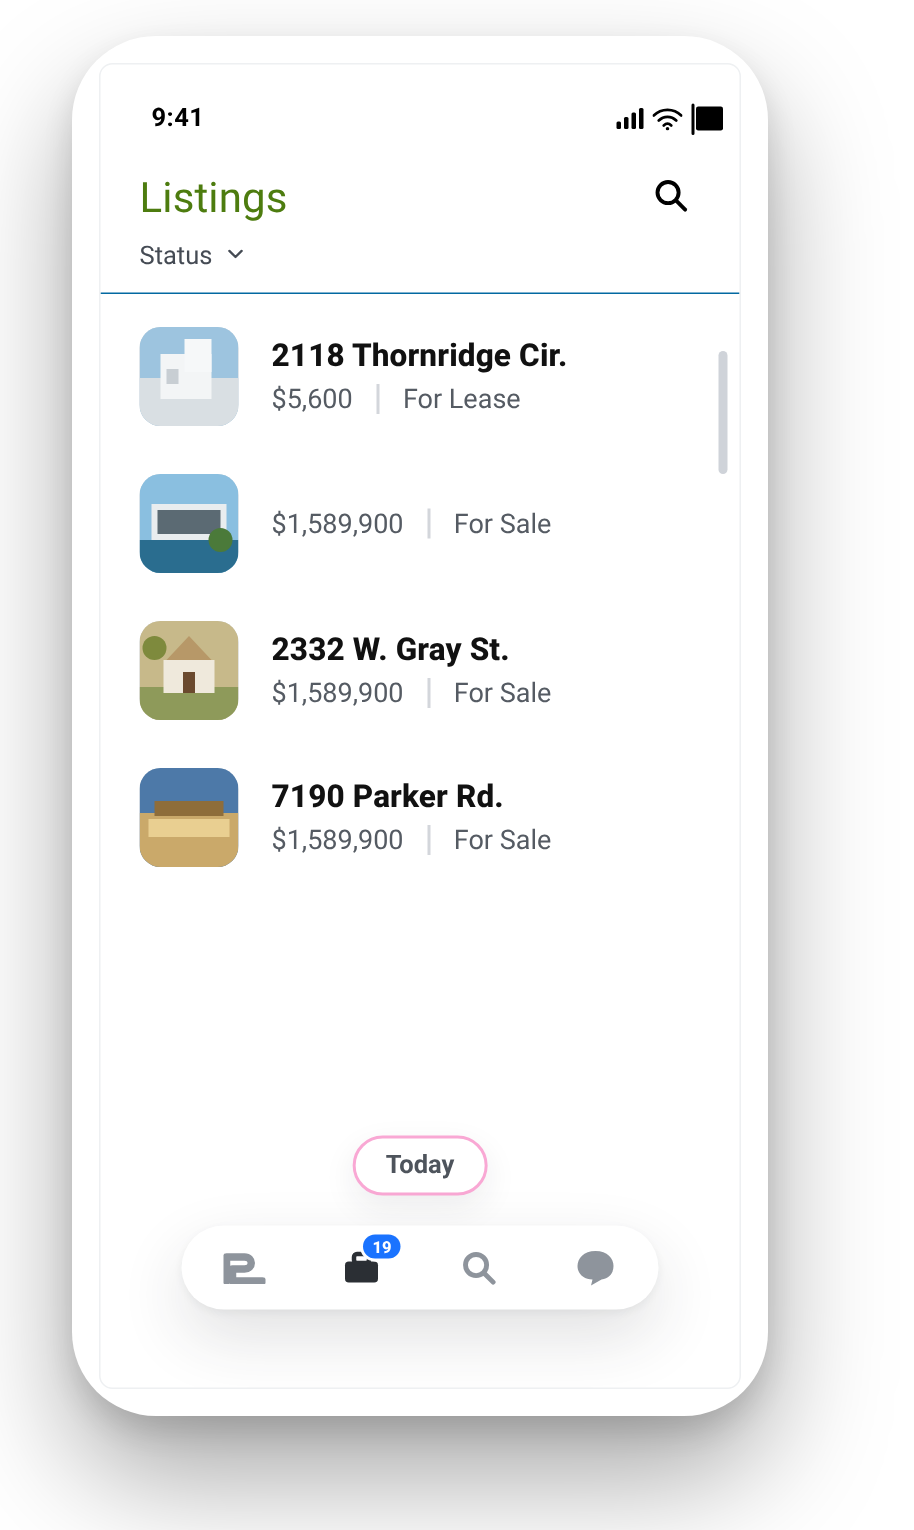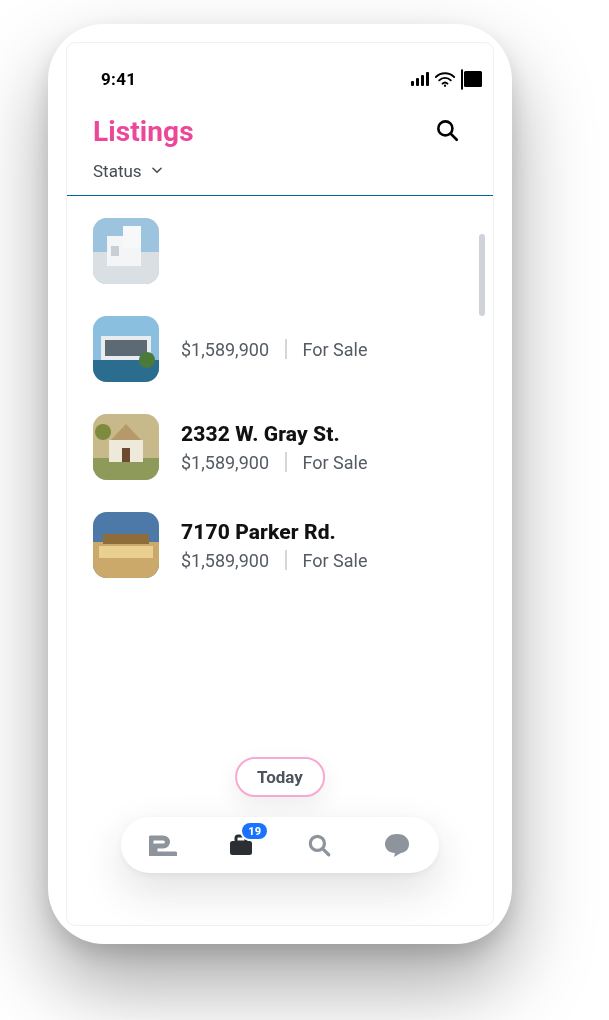--- a/index.html
+++ b/index.html
@@ -47,21 +47,21 @@
   .wifi svg, .battery svg { display:block; }
   .battery-body{ width:26px; height:13px; border:1.6px solid #000; border-radius:3.5px; position:relative;}
   .battery-body::after{content:""; position:absolute; right:-4px; top:3px; width:2.5px; height:5px; background:#000; border-radius:1px;}
   .battery-fill{ position:absolute; left:1.5px; top:1.5px; bottom:1.5px; width:18px; background:#000; border-radius:1.5px;}
 
   
   .header {
     padding: 6px 26px 0 26px;
     display:flex; align-items:center; justify-content:space-between;
   }
-  .title { font-size: 28px; font-weight: 700; color:#ec4899; letter-spacing:.1px;}
+  .title { font-size: 28px; font-weight: 400; color:#4d7c0f; letter-spacing:.1px;}
   .search-btn { width:40px; height:40px; background:transparent; border:none; display:flex; align-items:center; justify-content:center;}
   .search-btn svg{stroke:#000;}
 
   .filters { padding: 10px 26px 14px 26px; display:flex; gap:18px; border-bottom:1px solid #0369a1;}
   .filter { display:flex; align-items:center; gap:8px; color:#454b54; font-size:17px;}
   .filter .chev{display:inline-block}
   .filter svg{stroke:#454b54;}
 
   
   .list { position:relative; padding: 6px 0 0 0; height: calc(100% - 52px - 56px - 52px - 10px);}
@@ -160,20 +160,28 @@
         <div class="row">
           <div class="thumb">
             <svg width="66" height="66" viewBox="0 0 66 66">
               <rect width="66" height="66" fill="#9dc4df"></rect>
               <rect x="0" y="34" width="66" height="32" fill="#d9dfe3"></rect>
               <rect x="14" y="18" width="34" height="30" fill="#f3f5f6"></rect>
               <rect x="30" y="8" width="18" height="22" fill="#f6f8f9"></rect>
               <rect x="18" y="28" width="8" height="10" fill="#c8ced3"></rect>
             </svg>
           </div>
+          <div class="meta">
+            <div class="addr">2118 Thornridge Cir.</div>
+            <div class="sub">
+              <span>$5,600</span>
+              <span class="div"></span>
+              <span>For Lease</span>
+            </div>
+          </div>
         </div>
 
         <div class="row">
           <div class="thumb">
             <svg width="66" height="66" viewBox="0 0 66 66">
               <rect width="66" height="66" fill="#8abfe0"></rect>
               <rect x="0" y="44" width="66" height="22" fill="#2a6d8f"></rect>
               <rect x="8" y="20" width="50" height="24" fill="#e9edef"></rect>
               <rect x="12" y="24" width="42" height="16" fill="#5b6a73"></rect>
               <circle cx="54" cy="44" r="8" fill="#4b7a3a"></circle>
@@ -212,21 +220,21 @@
         <div class="row">
           <div class="thumb">
             <svg width="66" height="66" viewBox="0 0 66 66">
               <rect width="66" height="66" fill="#4d79a8"></rect>
               <rect x="0" y="30" width="66" height="36" fill="#caa96a"></rect>
               <rect x="6" y="34" width="54" height="12" fill="#e9cf91"></rect>
               <rect x="10" y="22" width="46" height="10" fill="#8e6d3a"></rect>
             </svg>
           </div>
           <div class="meta">
-            <div class="addr">7170 Parker Rd.</div>
+            <div class="addr">7190 Parker Rd.</div>
             <div class="sub">
               <span>$1,589,900</span>
               <span class="div"></span>
               <span>For Sale</span>
             </div>
           </div>
         </div>
 
         <div class="scrollbar"></div>
       </div>

